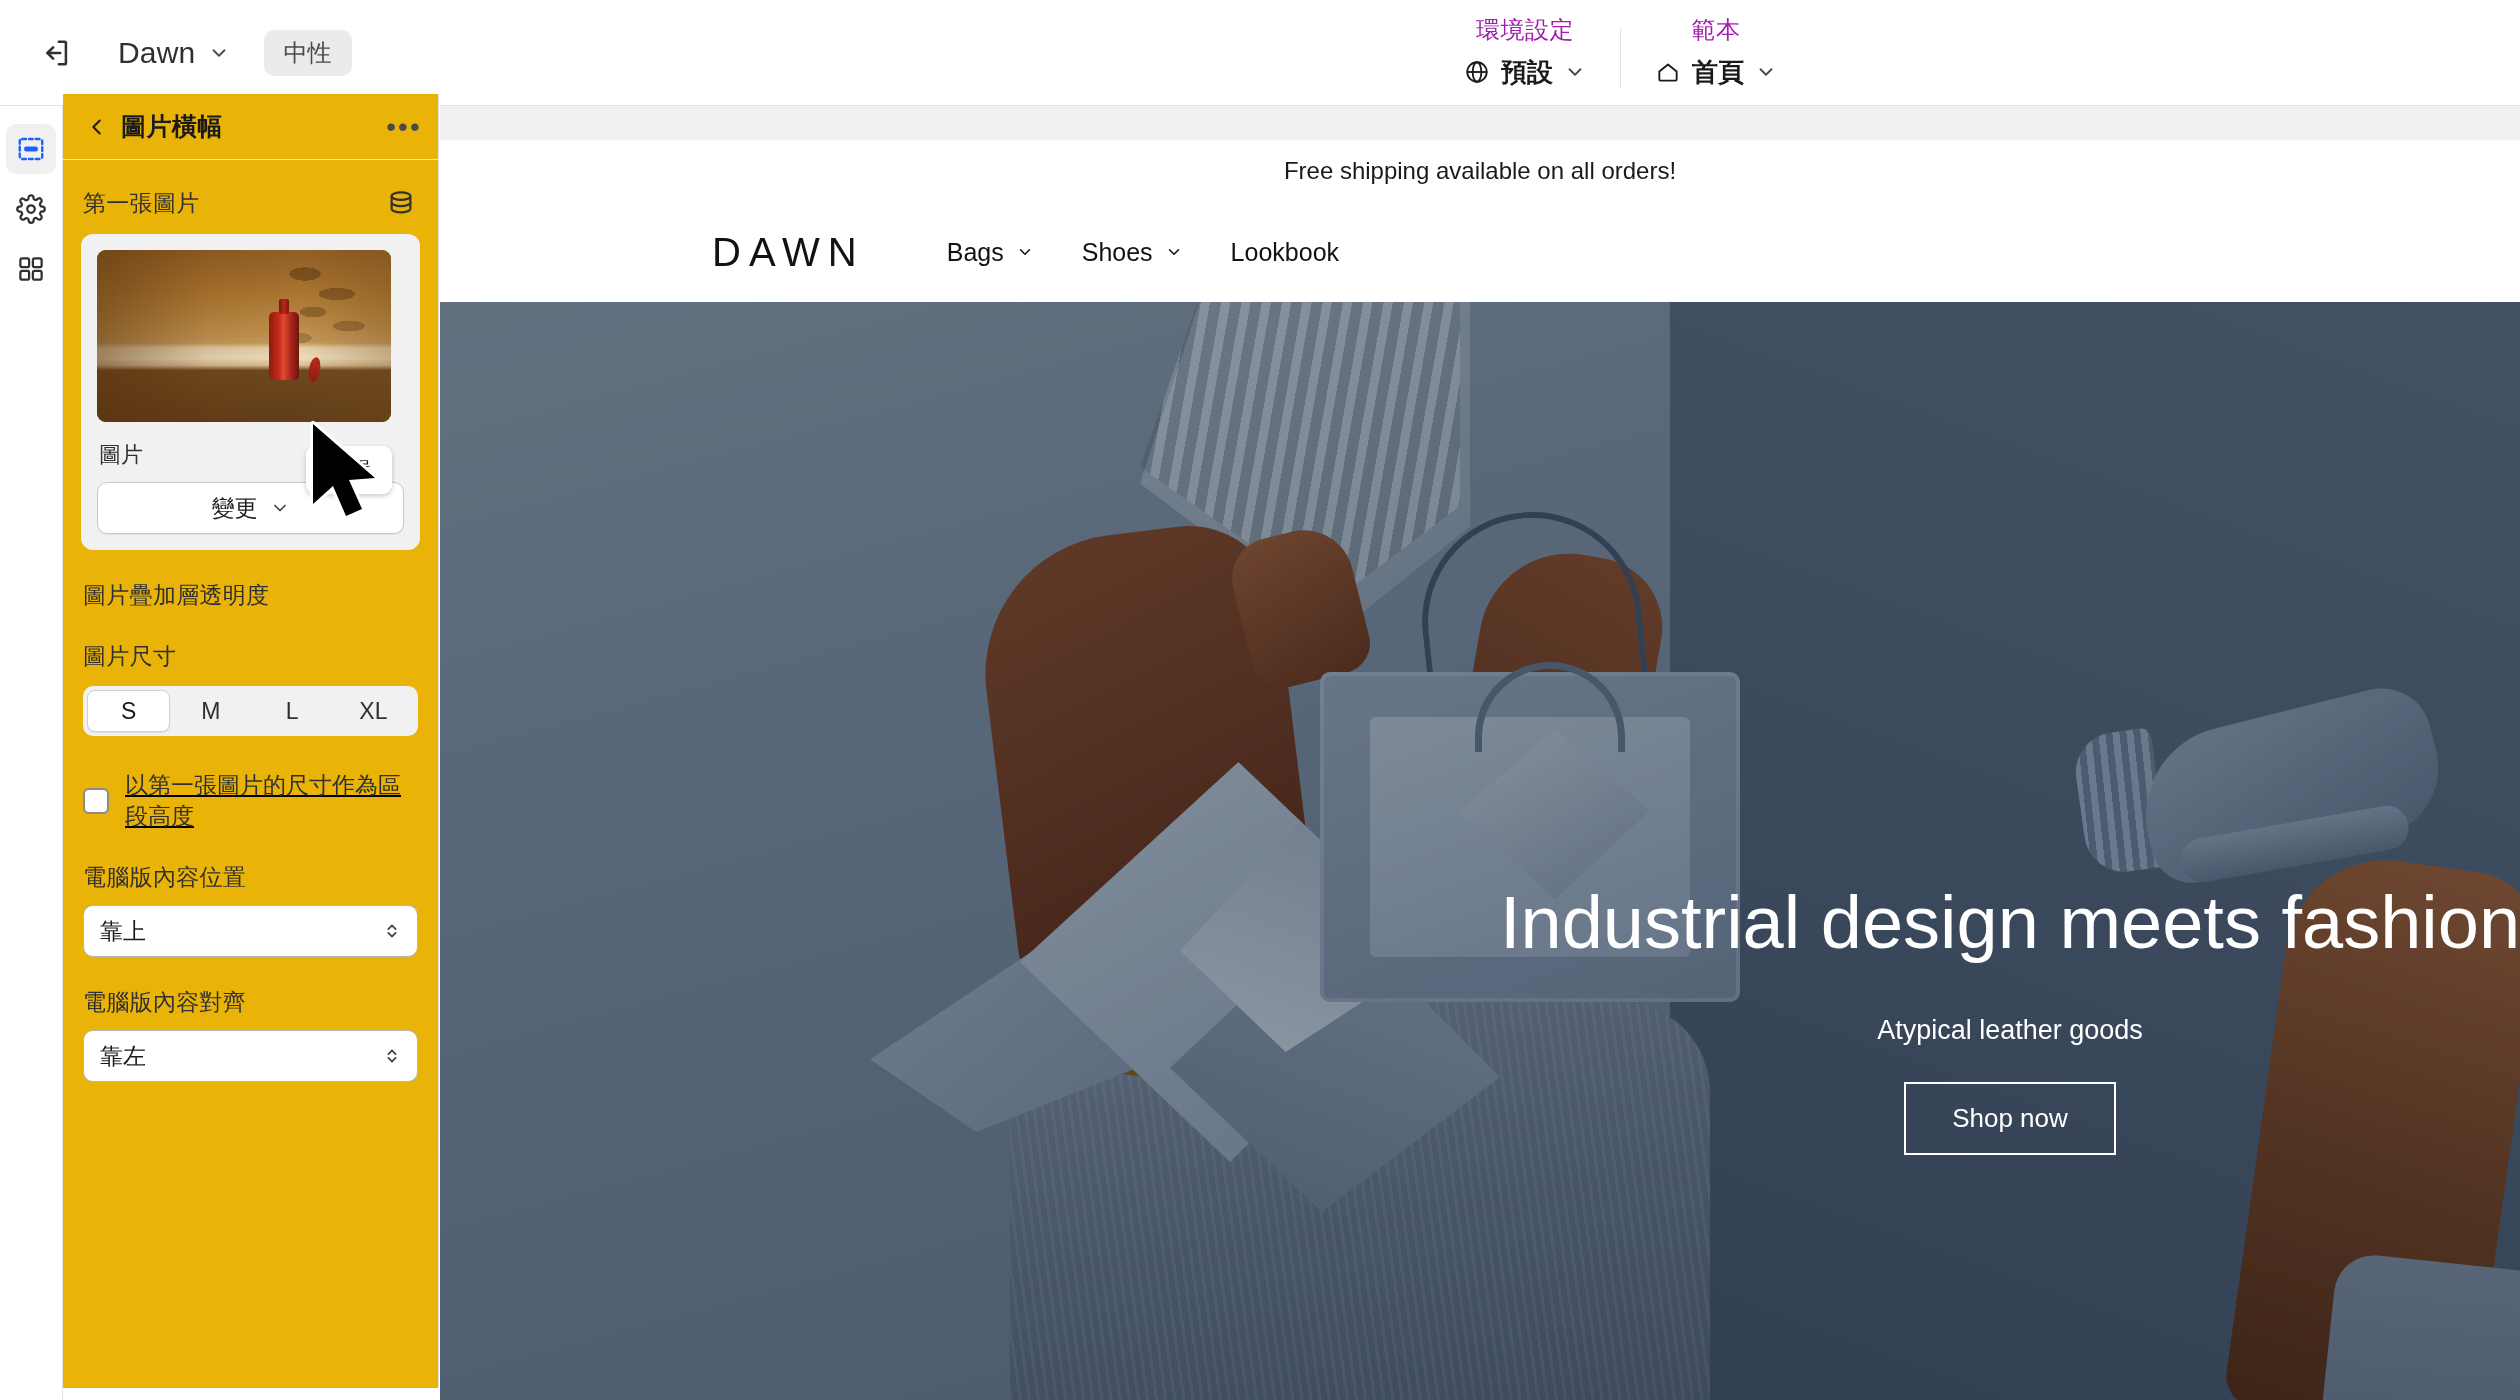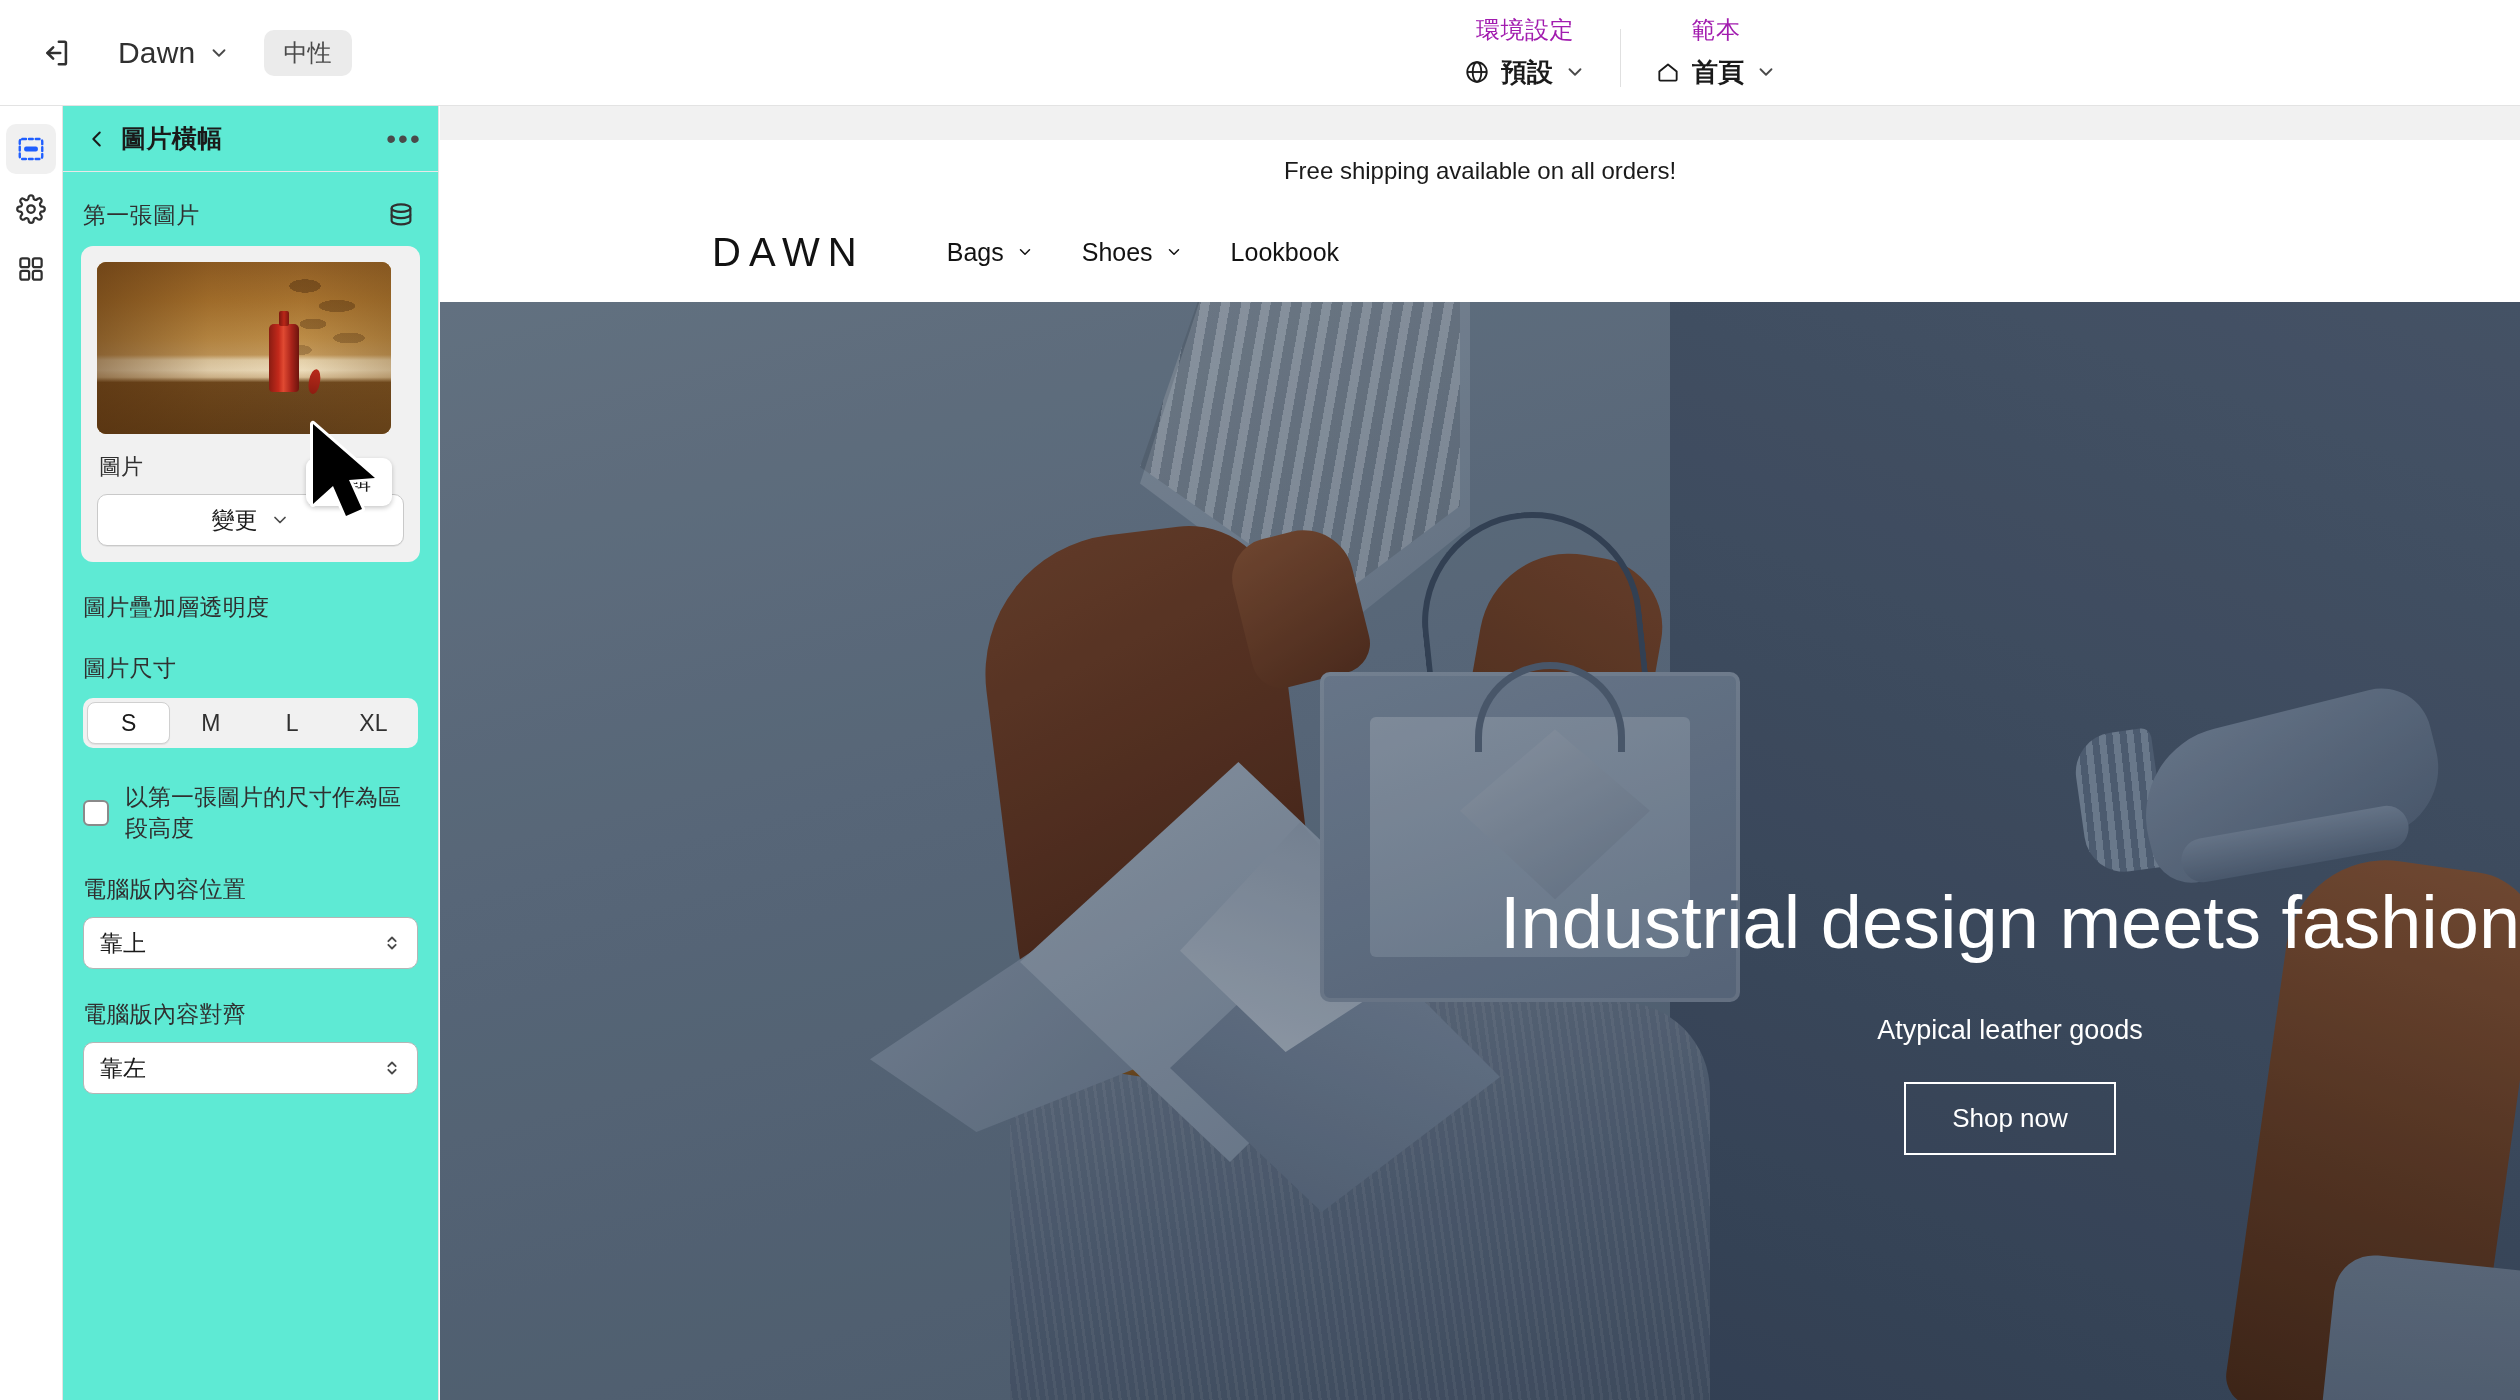--- a/index.html
+++ b/index.html
@@ -51,22 +51,22 @@
     display: flex; flex-direction: column; align-items: center; padding-top: 18px; gap: 10px;
   }
   .rail-btn {
     width: 50px; height: 50px; border-radius: 10px;
     display: flex; align-items: center; justify-content: center; cursor: pointer;
   }
   .rail-btn.active { background: #f0f0f0; }
 
   
   .panel {
-    position: absolute; left: 63px; top: 106px; width: 376px; height: 1294px;
-    background: #5eead4; border-right: 1px solid #e3e3e3; overflow: hidden;
+    position: absolute; left: 63px; top: 94px; width: 376px; height: 1294px;
+    background: #eab308; border-right: 1px solid #e3e3e3; overflow: hidden;
   }
   .panel-header {
     height: 66px; display: flex; align-items: center; padding: 0 14px 0 16px;
     border-bottom: 1px solid #e8e8e8; gap: 6px;
   }
   .back-btn {
     width: 36px; height: 36px; border-radius: 8px; cursor: pointer;
     display: flex; align-items: center; justify-content: center;
   }
   .panel-title { font-size: 25px; font-weight: 700; color: #1a1a1a; flex: 1; letter-spacing: .4px; }
@@ -173,21 +173,21 @@
   }
   .seg-item {
     flex: 1; height: 42px; display: flex; align-items: center; justify-content: center;
     font-size: 23px; color: #303030; border-radius: 8px; cursor: pointer;
   }
   .seg-item.on {
     background: #fff; border: 1px solid #d0d0d0; color: #1a1a1a;
     box-shadow: 0 1px 1px rgba(0,0,0,.07);
   }
 
-  .check-row { display: flex; align-items: center; gap: 16px; margin-top: 34px; cursor: pointer; }
+  .check-row { display: flex; align-items: center; gap: 16px; margin-top: 34px; cursor: pointer; text-decoration: underline; }
   .checkbox {
     width: 26px; height: 26px; border: 2px solid #8a8a8a; border-radius: 6px; background: #fff;
     flex: 0 0 auto;
   }
   .check-label { font-size: 23px; color: #303030; }
 
   .select-box {
     width: 100%; height: 52px; border: 1px solid #b5b5b5; border-radius: 10px;
     background: #fff; display: flex; align-items: center; justify-content: space-between;
     padding: 0 14px 0 16px; margin-top: 12px; cursor: pointer; font-size: 23px; color: #1a1a1a;

